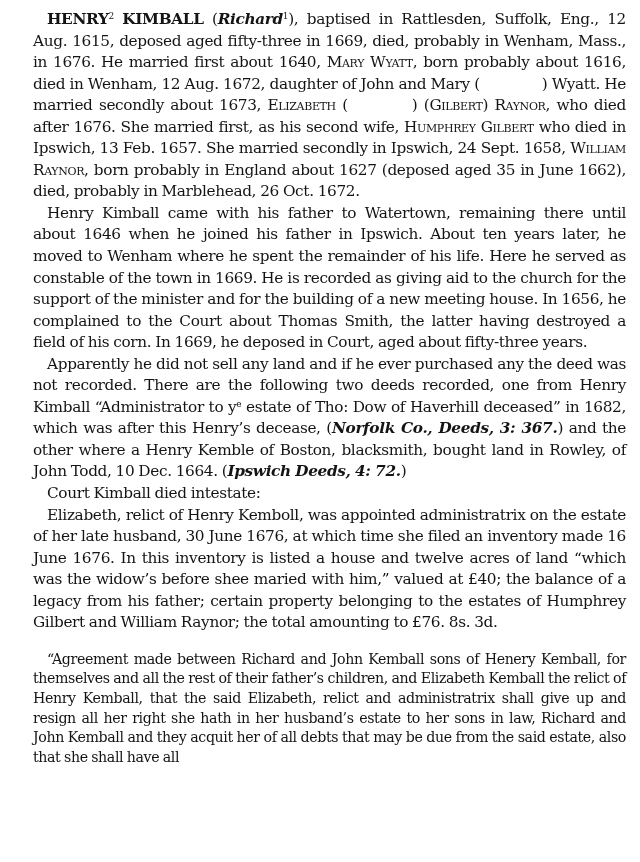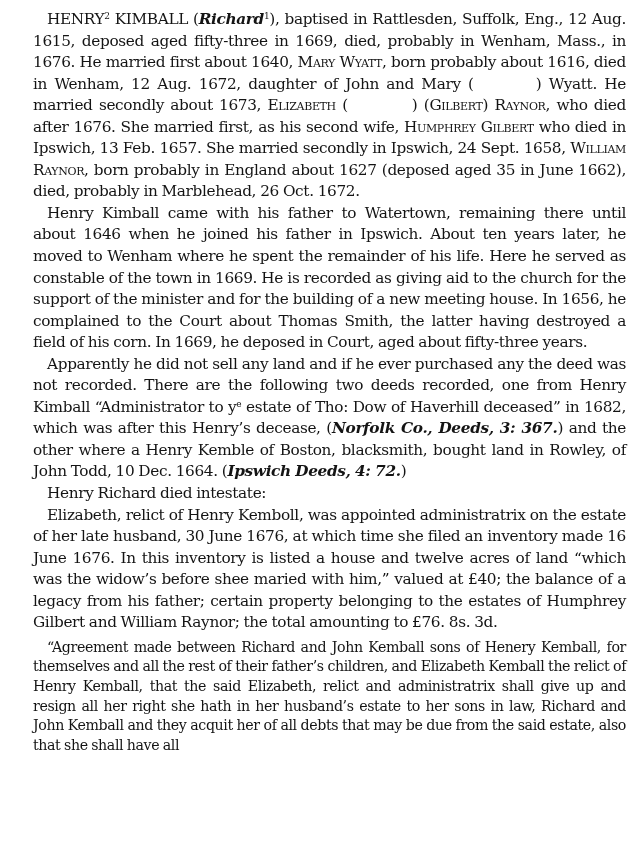--- a/index.html
+++ b/index.html
@@ -8,40 +8,40 @@
     position: absolute; left: 33px; top: 9px; width: 593px;
     font-family: "DejaVu Serif", "Liberation Serif", serif;
     color: #141414;
   }
   .p {
     font-size: 15.3px; line-height: 21.55px; text-align: justify;
     margin: 0; text-indent: 14px; letter-spacing: -0.35px;
     word-spacing: -0.5px;
   }
   .p.quote {
-    font-size: 14.2px; line-height: 19.6px; margin-top: 4px;
+    font-size: 14.2px; line-height: 19.6px; margin-top: 16px;
     letter-spacing: -0.4px;
   }
   .sc { font-variant: small-caps; }
-  .b { font-weight: normal; }
+  .b { font-weight: bold; }
   sup { font-size: 9px; line-height: 0; vertical-align: 5px; }
   .gap { display: inline-block; width: 62px; }
   .gap3 { display: inline-block; width: 64px; }
   i { font-style: italic; font-weight: bold; }
 </style>
 </head>
 <body>
 
 <div class="page">
 
   <p class="p"><span class="b">HENRY</span><sup>2</sup> <span class="b">KIMBALL</span> (<i>Richard</i><sup>1</sup>)<span>, baptised in Rattlesden, Suffolk, Eng., 12 Aug. 1615, deposed aged fifty-three in 1669, died, probably in Wenham, Mass., in 1676. He married first about 1640, </span><span class="sc">Mary Wyatt</span><span>, born probably about 1616, died in Wenham, 12 Aug. 1672, daughter of John and Mary (</span><span class="gap"></span><span>) Wyatt. He married secondly about 1673, </span><span class="sc">Elizabeth</span><span> (</span><span class="gap3"></span><span>) (</span><span class="sc">Gilbert</span><span>) </span><span class="sc">Raynor</span><span>, who died after 1676. She married first, as his second wife, </span><span class="sc">Humphrey Gilbert</span><span> who died in Ipswich, 13 Feb. 1657. She married secondly in Ipswich, 24 Sept. 1658, </span><span class="sc">William Raynor</span><span>, born probably in England about 1627 (deposed aged 35 in June 1662), died, probably in Marblehead, 26 Oct. 1672.</span></p>
 
   <p class="p">Henry Kimball came with his father to Watertown, remaining there until about 1646 when he joined his father in Ipswich. About ten years later, he moved to Wenham where he spent the remainder of his life. Here he served as constable of the town in 1669. He is recorded as giving aid to the church for the support of the minister and for the building of a new meeting house. In 1656, he complained to the Court about Thomas Smith, the latter having destroyed a field of his corn. In 1669, he deposed in Court, aged about fifty-three years.</p>
 
   <p class="p"><span>Apparently he did not sell any land and if he ever purchased any the deed was not recorded. There are the following two deeds recorded, one from Henry Kimball “Administrator to y</span><sup>e</sup><span> estate of Tho: Dow of Haverhill deceased” in 1682, which was after this Henry’s decease, (</span><i>Norfolk Co., Deeds, 3: 367.</i><span>) and the other where a Henry Kemble of Boston, blacksmith, bought land in Rowley, of John Todd, 10 Dec. 1664. (</span><i>Ipswich Deeds, 4: 72.</i><span>)</span></p>
 
-  <p class="p">Henry Richard died intestate:</p>
+  <p class="p">Court Kimball died intestate:</p>
 
   <p class="p">Elizabeth, relict of Henry Kemboll, was appointed administratrix on the estate of her late husband, 30 June 1676, at which time she filed an inventory made 16 June 1676. In this inventory is listed a house and twelve acres of land “which was the widow’s before shee maried with him,” valued at £40; the balance of a legacy from his father; certain property belonging to the estates of Humphrey Gilbert and William Raynor; the total amounting to £76. 8s. 3d.</p>
 
   <p class="p quote">“Agreement made between Richard and John Kemball sons of Henery Kemball, for themselves and all the rest of their father’s children, and Elizabeth Kemball the relict of Henry Kemball, that the said Elizabeth, relict and administratrix shall give up and resign all her right she hath in her husband’s estate to her sons in law, Richard and John Kemball and they acquit her of all debts that may be due from the said estate, also that she shall have all</p>
 
 </div>
 
 </body></html>

